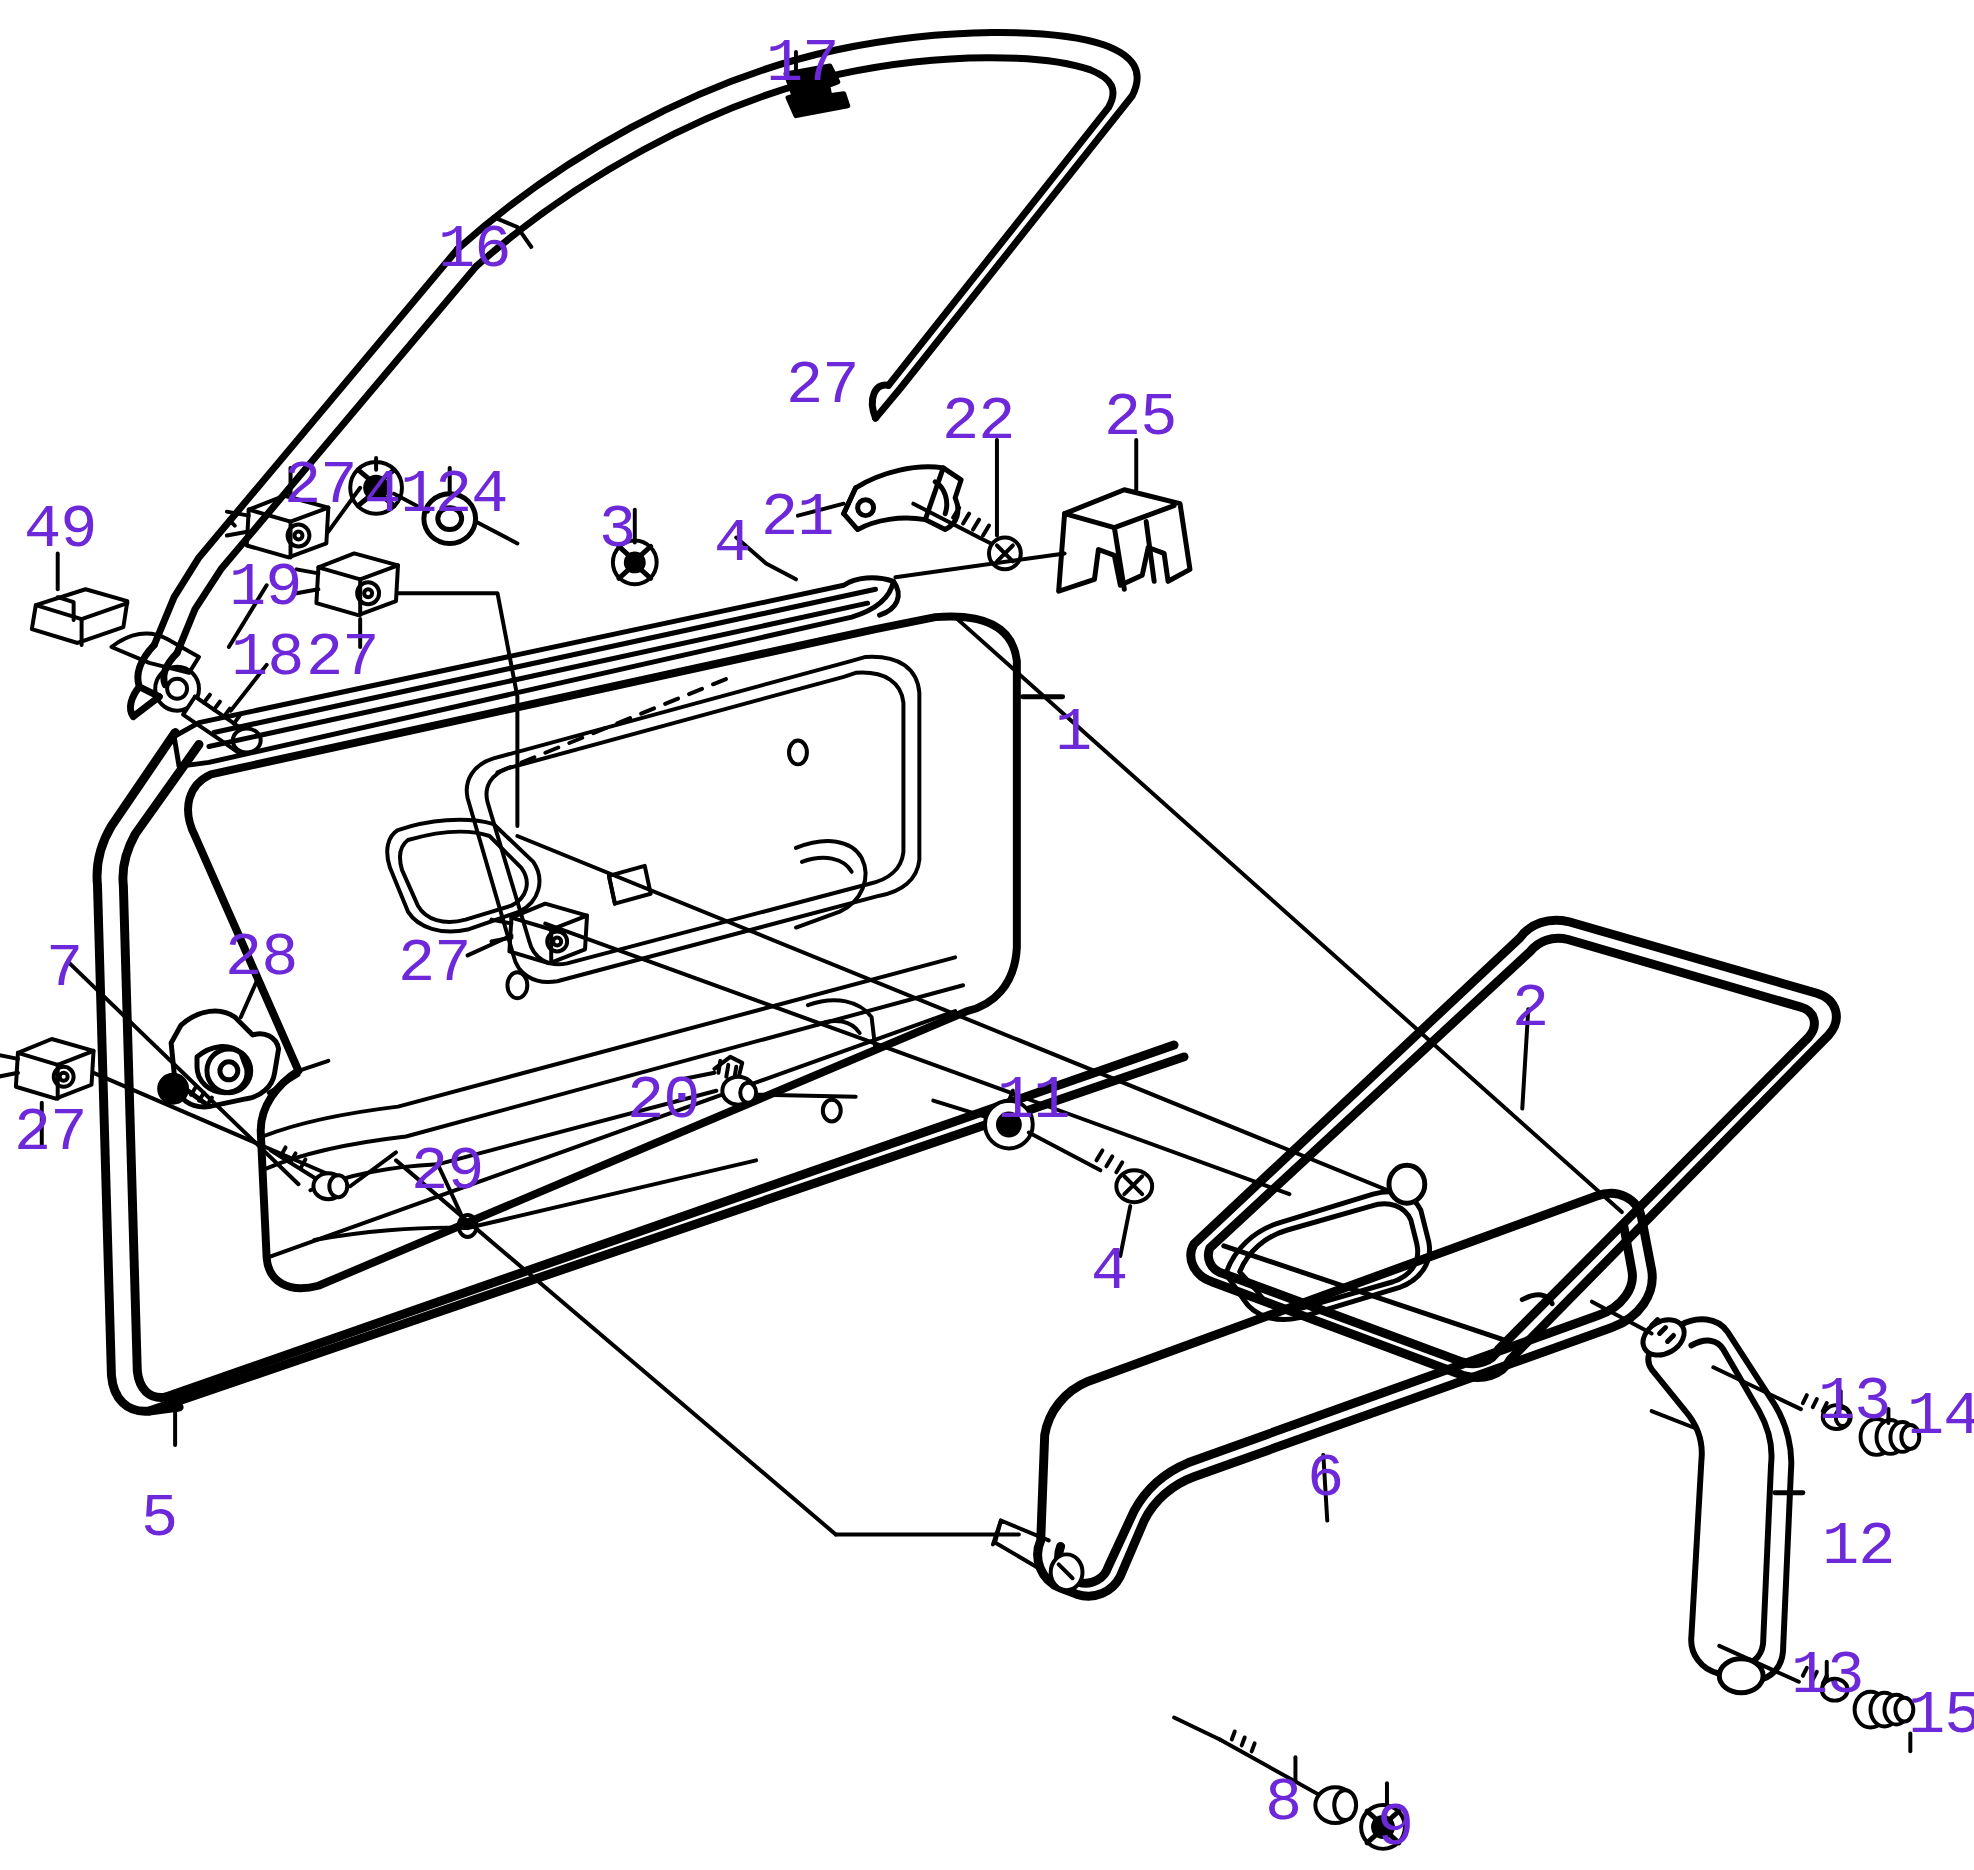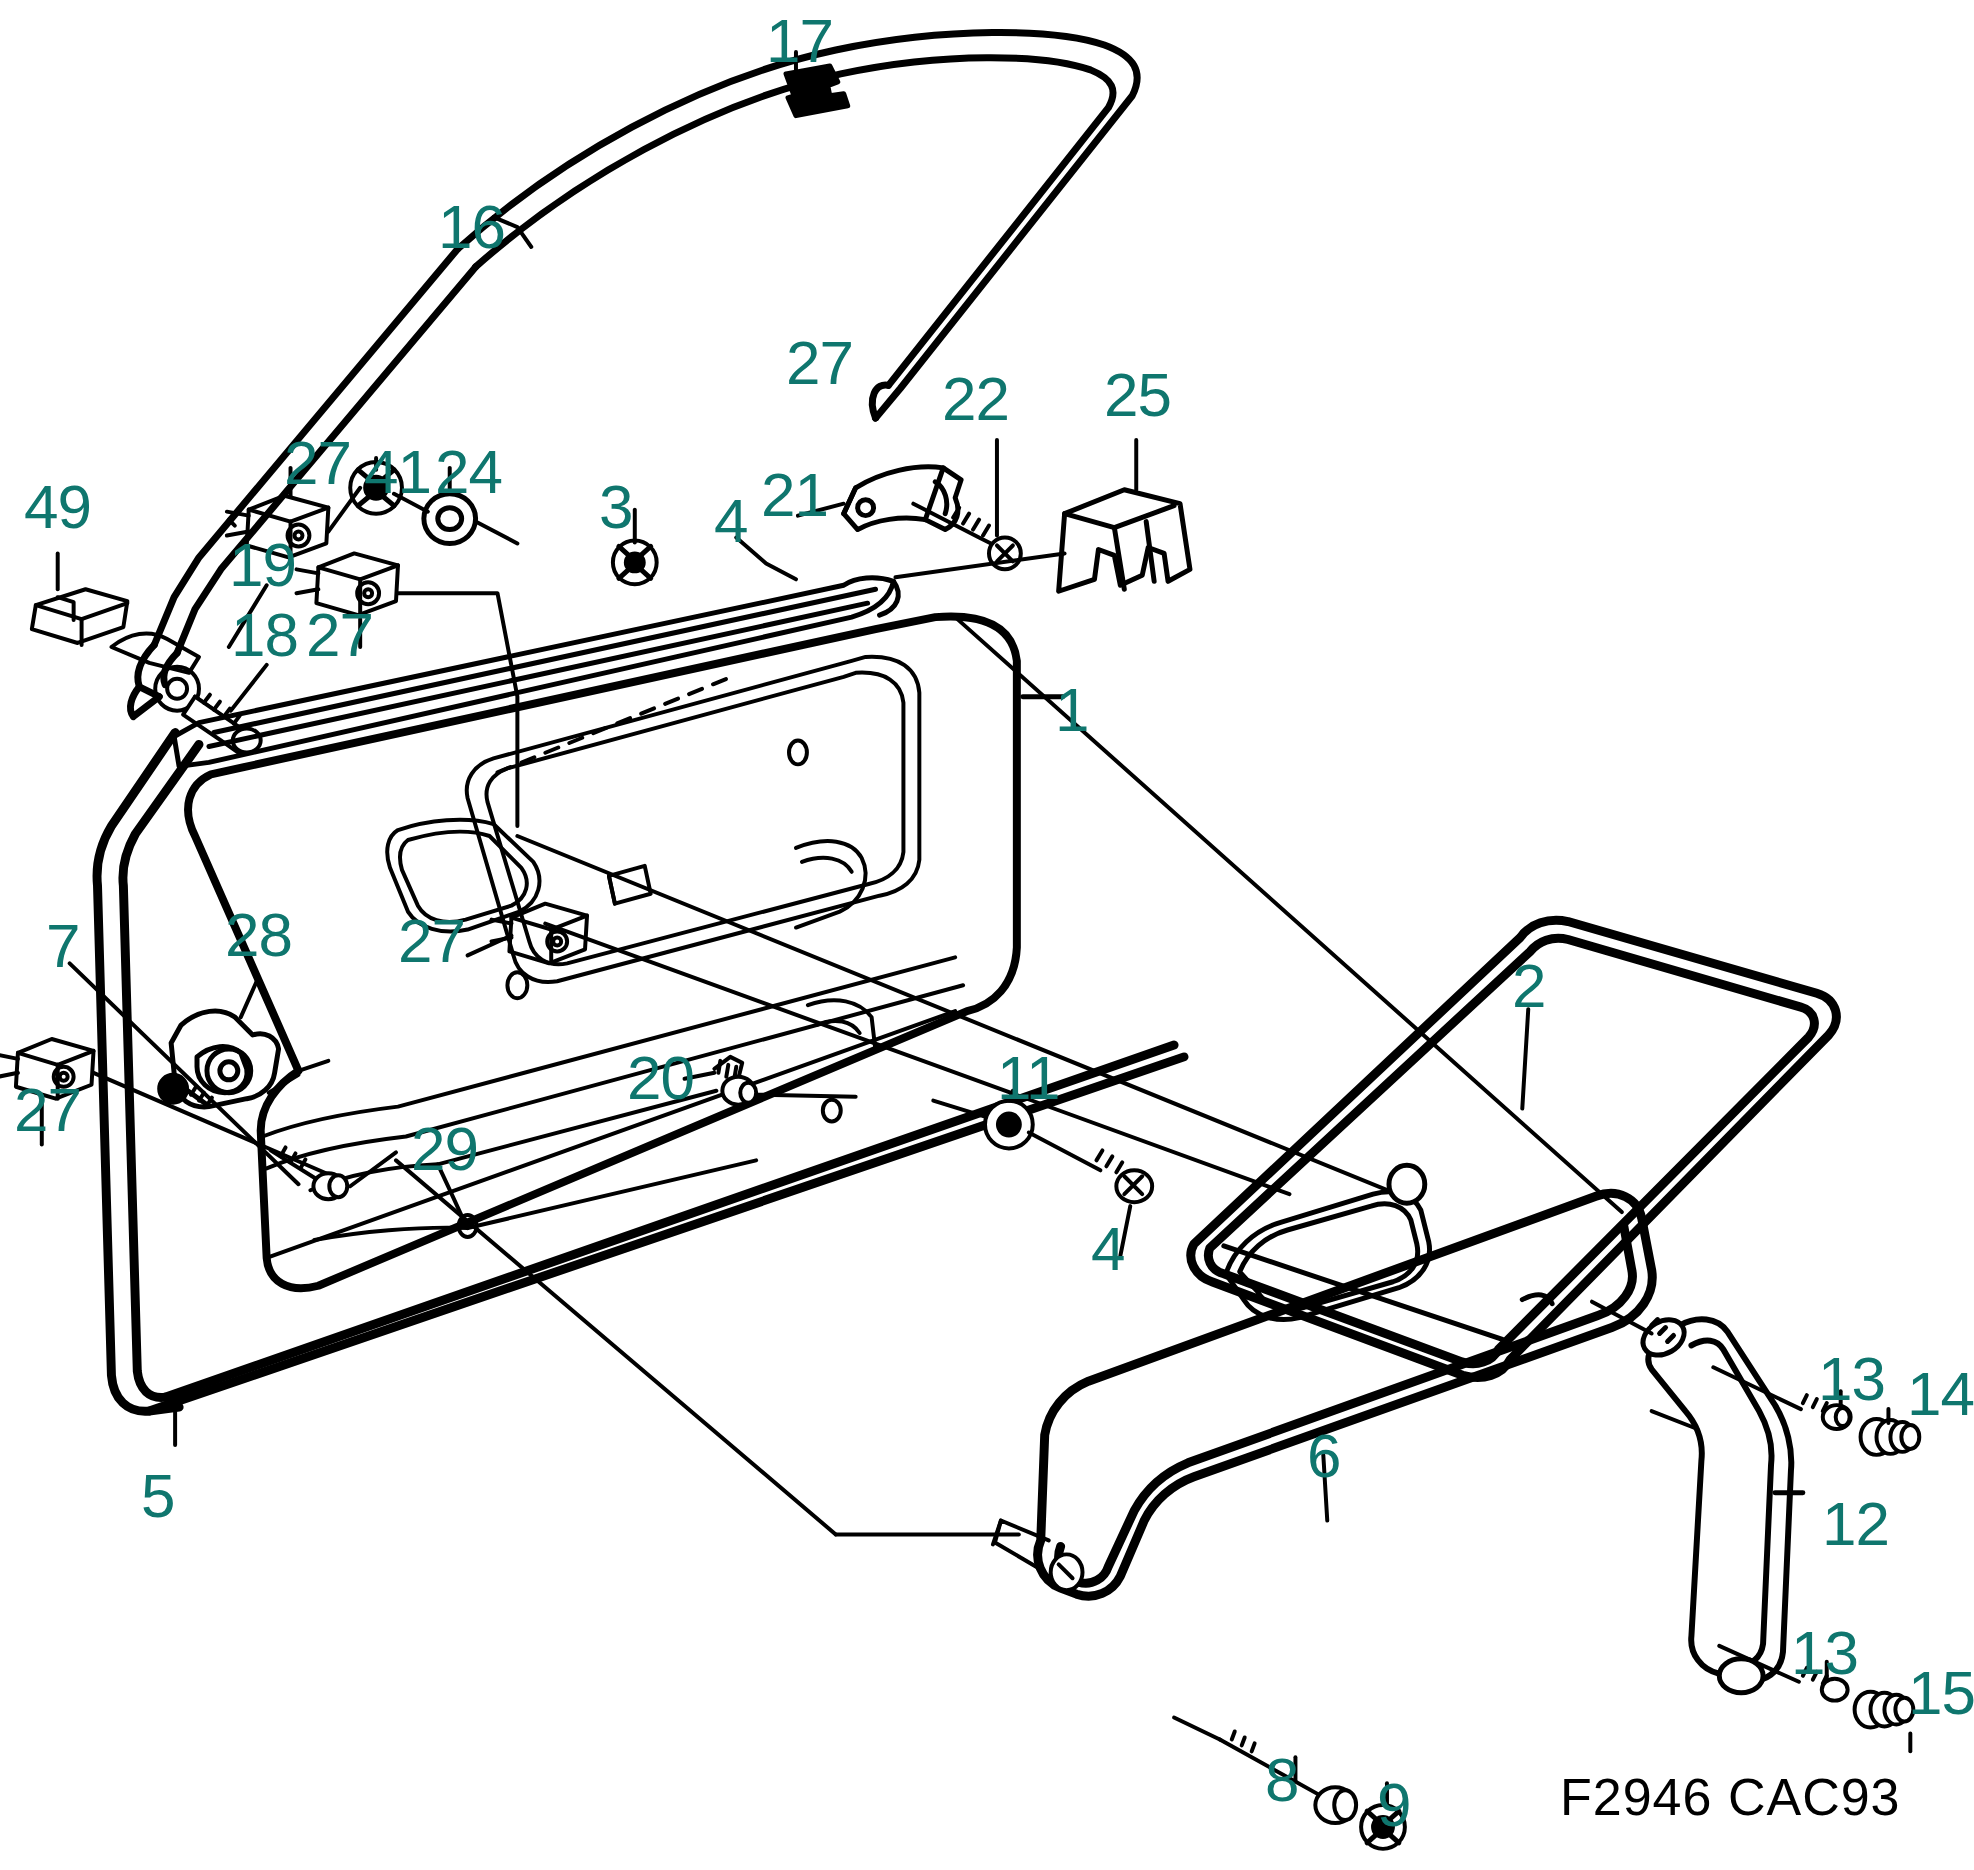--- a/index.html
+++ b/index.html
@@ -8,27 +8,28 @@
   #sheet{
     position:relative;
     width:1974px;
     height:1871px;
     background:#ffffff;
     overflow:hidden;
   }
   #artwork{position:absolute;left:0;top:0;width:1974px;height:1871px;}
   .callout{
     position:absolute;
-    font-family:Liberation Sans, sans-serif;
+    font-family:Liberation Mono, monospace;
     font-size:62px;
     font-weight:400;
-    color:#0f766e;
+    color:#6d28d9;
     line-height:1;
     white-space:nowrap;
     letter-spacing:-1px;
+    margin-top:23px;
   }
   .caption{
     position:absolute;
     font-family:"Liberation Sans",sans-serif;
     font-size:52px;
     color:#000000;
     white-space:nowrap;
     letter-spacing:1px;
   }
 </style>
@@ -485,16 +486,15 @@
   <div class="callout" style="left:1818px;top:1348px;">13</div>
   <div class="callout" style="left:1907px;top:1363px;">14</div>
   <div class="callout" style="left:141px;top:1465px;">5</div>
   <div class="callout" style="left:1822px;top:1493px;">12</div>
   <div class="callout" style="left:1307px;top:1425px;">6</div>
   <div class="callout" style="left:1791px;top:1622px;">13</div>
   <div class="callout" style="left:1908px;top:1662px;">15</div>
   <div class="callout" style="left:1265px;top:1749px;">8</div>
   <div class="callout" style="left:1377px;top:1774px;">9</div>
 
-  <div class="caption" style="left:1560px;top:1767px;">F2946 CAC93</div>
 
 </div>
 
 
 </body></html>

